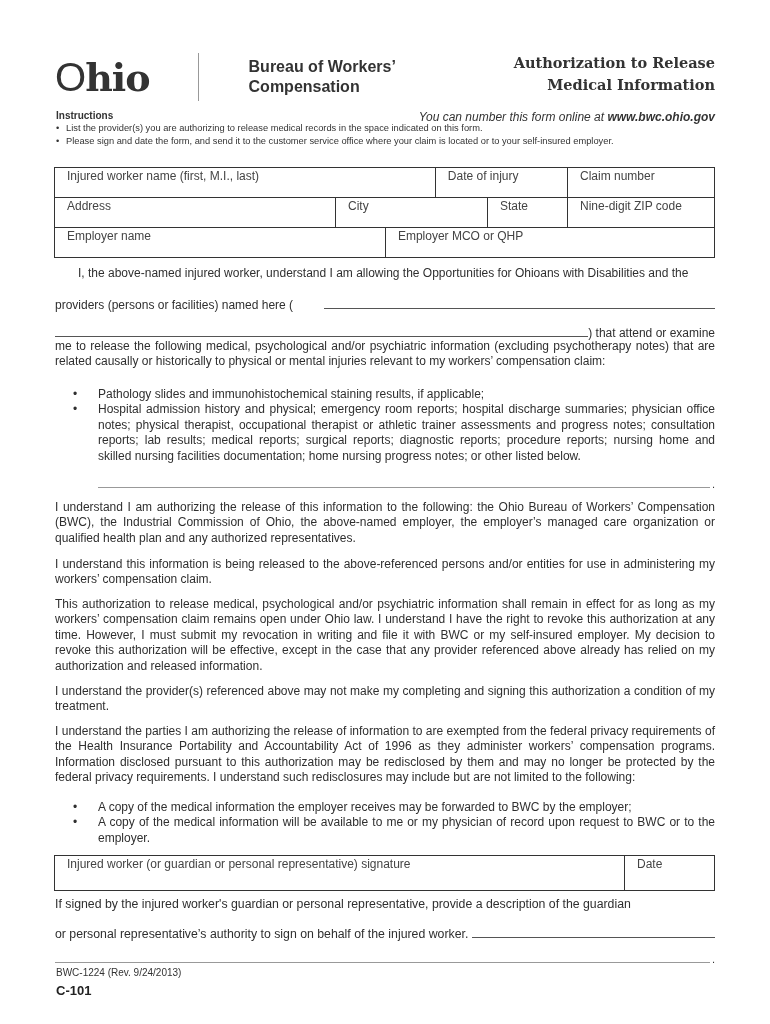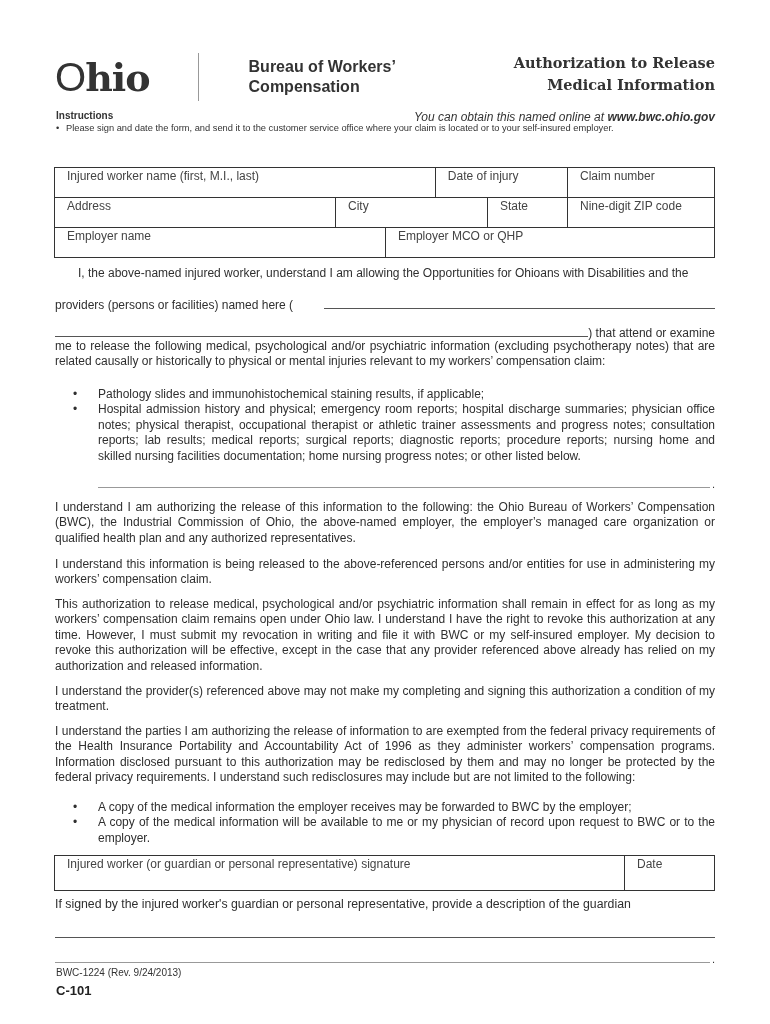--- a/index.html
+++ b/index.html
@@ -39,25 +39,26 @@
     <div>Bureau of Workers’</div>
     <div>Compensation</div>
   </span>
 </div>
 
 <div class="abs title">
   <div>Authorization to Release</div>
   <div>Medical Information</div>
 </div>
 
-<div class="abs online"><span>You can obtain this named online at </span><b>www.bwc.ohio.gov</b></div>
+<div class="abs online"><span>You can number this form online at </span><b>www.bwc.ohio.gov</b></div>
 
 <div class="abs instr">
   <div class="instr-title">Instructions</div>
   <ul>
+    <li>List the provider(s) you are authorizing to release medical records in the space indicated on this form.</li>
     <li>Please sign and date the form, and send it to the customer service office where your claim is located or to your self-insured employer.</li>
   </ul>
 </div>
 
 <table class="form" style="top:167px;">
   <tbody>
       <tr>
     <td colspan="3" style="width:390px;"><span>Injured worker name (first, M.I., last)</span></td>
     <td colspan="2" style="width:125px;"><span>Date of injury</span></td>
     <td style="width:122px;"><span>Claim number</span></td>
@@ -123,20 +124,21 @@
   <tbody>
       <tr>
     <td style="width:545px; height:32px;"><span>Injured worker (or guardian or personal representative) signature</span></td>
     <td style="height:32px;"><span>Date</span></td>
   </tr>
 </tbody>
   </table>
 
 <div class="abs para" style="top:897px; font-size:12.3px; white-space:nowrap;">If signed by the injured worker's guardian or personal representative, provide a description of the guardian</div>
 <div class="abs para" style="top:925px; display:flex; align-items:baseline; font-size:12.3px;">
+  <span style="white-space:pre;">or personal representative’s authority to sign on behalf of the injured worker. </span>
   <span class="line" style="flex:1; height:12px;"></span>
 </div>
 <div class="abs" style="left:55px; top:962px; width:655px;">
     <div class="hr"></div>
   </div>
 <div class="abs" style="left:712px; top:953px; font-size:11px; color:#333;">.</div>
 
 <div class="abs footer1">BWC-1224  (Rev. 9/24/2013)</div>
 <div class="abs footer2">C-101</div>
 

